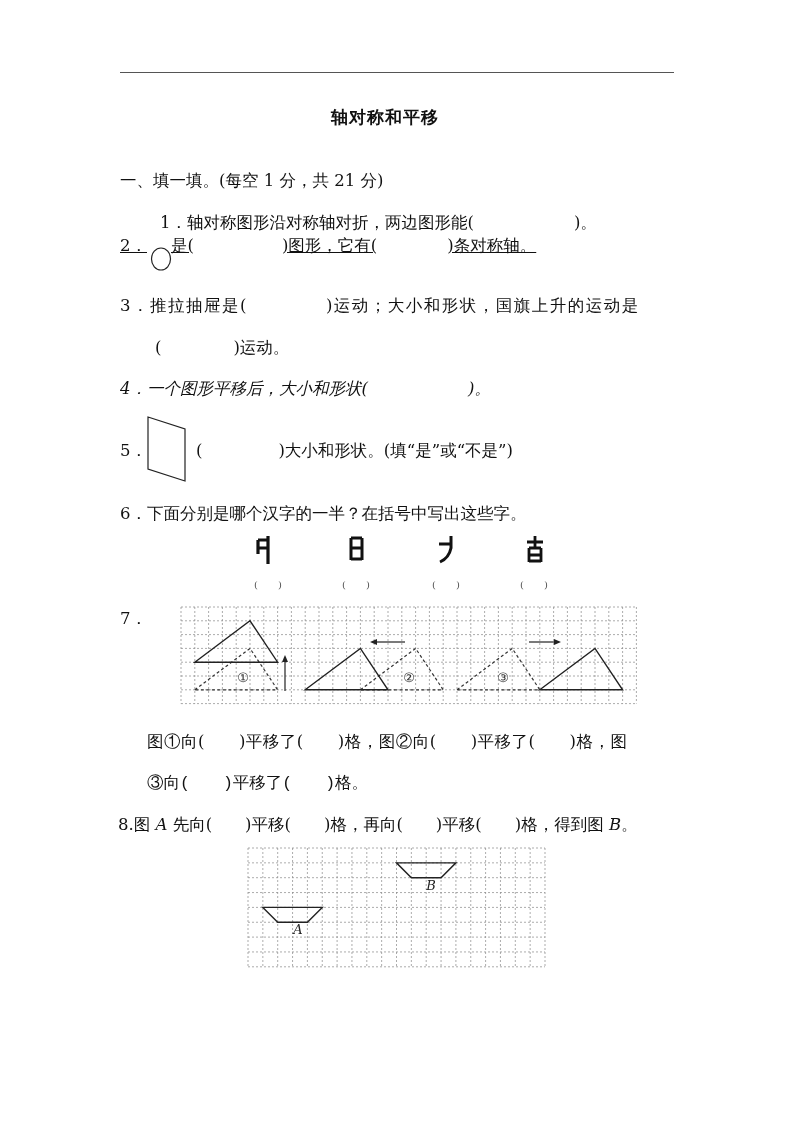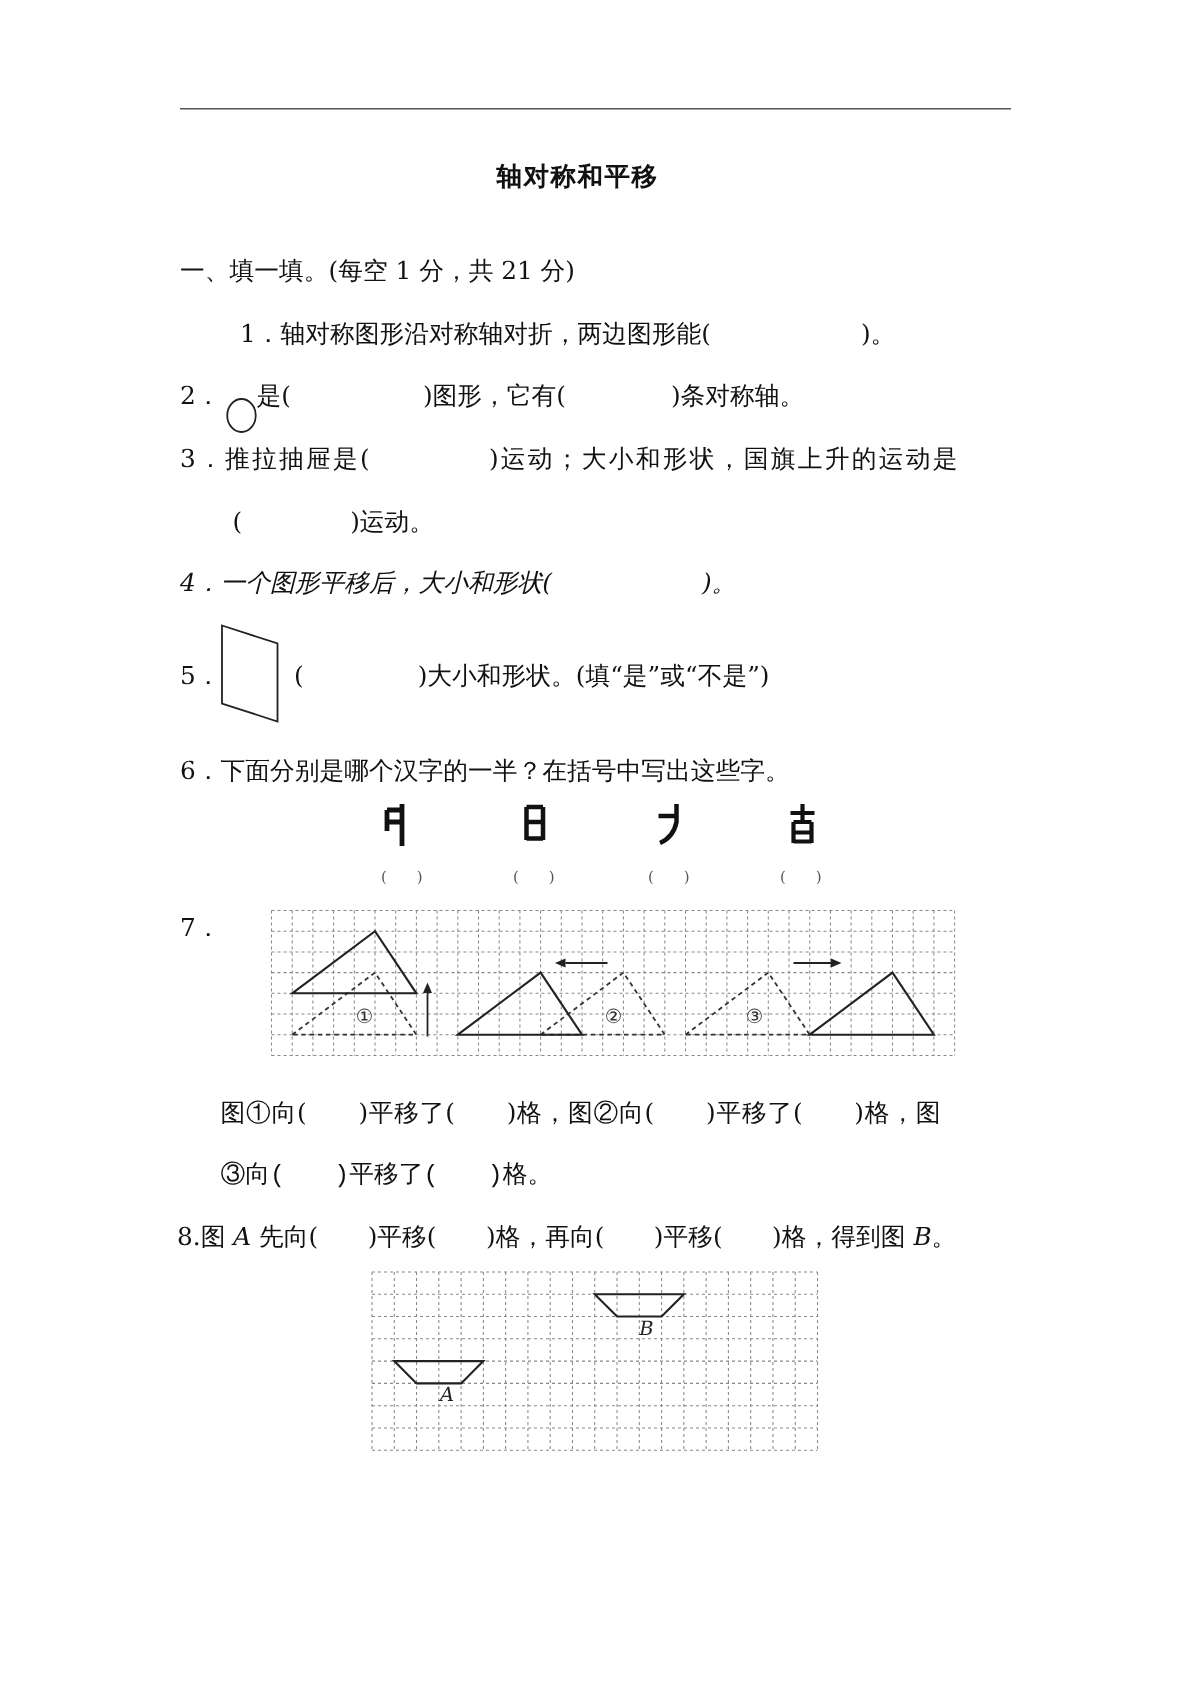--- a/index.html
+++ b/index.html
@@ -25,21 +25,21 @@
 
 <div class="rule"></div>
 <div class="abs title">轴对称和平移</div>
 
 <div class="abs line" style="left:120px;top:171px;">一、填一填。(每空 1 分，共 21 分)</div>
 
 <div class="abs line" style="left:120px;top:213px;margin-left:40px;">
   <span>1．</span><span>轴对称图形沿对称轴对折，两边图形能(</span><span class="blank" style="width:100px"></span><span>)。</span>
 </div>
 
-<div class="abs line" style="left:120px;top:254px;">
+<div class="abs line" style="left:120px;top:236px;text-decoration:underline;">
   <span>2．</span><span class="blank" style="width:24px;position:relative;"><svg width="22" height="24" style="left:3px;top:-4px;" viewBox="0 0 22 24">
         <ellipse cx="11" cy="12" rx="9.5" ry="11" fill="none" stroke="#222" stroke-width="1.2"></ellipse>
       </svg></span><span>是(</span><span class="blank" style="width:88px"></span><span>)图形，它有(</span><span class="blank" style="width:70px"></span><span>)条对称轴。</span>
 </div>
 
 <div class="abs line" style="left:120px;top:296px;letter-spacing:1.5px;">
   <span>3．</span><span>推拉抽屉是(</span><span class="blank" style="width:78px"></span><span>)运动；大小和形状，国旗上升的运动是</span>
 </div>
 <div class="abs line" style="left:155px;top:338px;">
   <span>(</span><span class="blank" style="width:72px"></span><span>)运动。</span>

